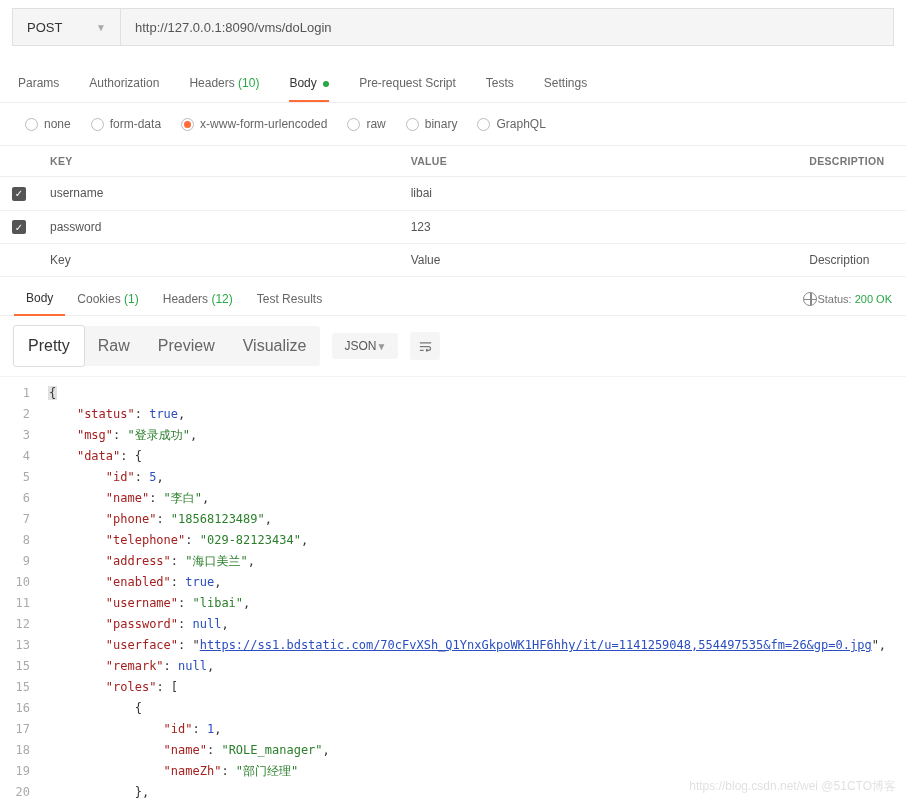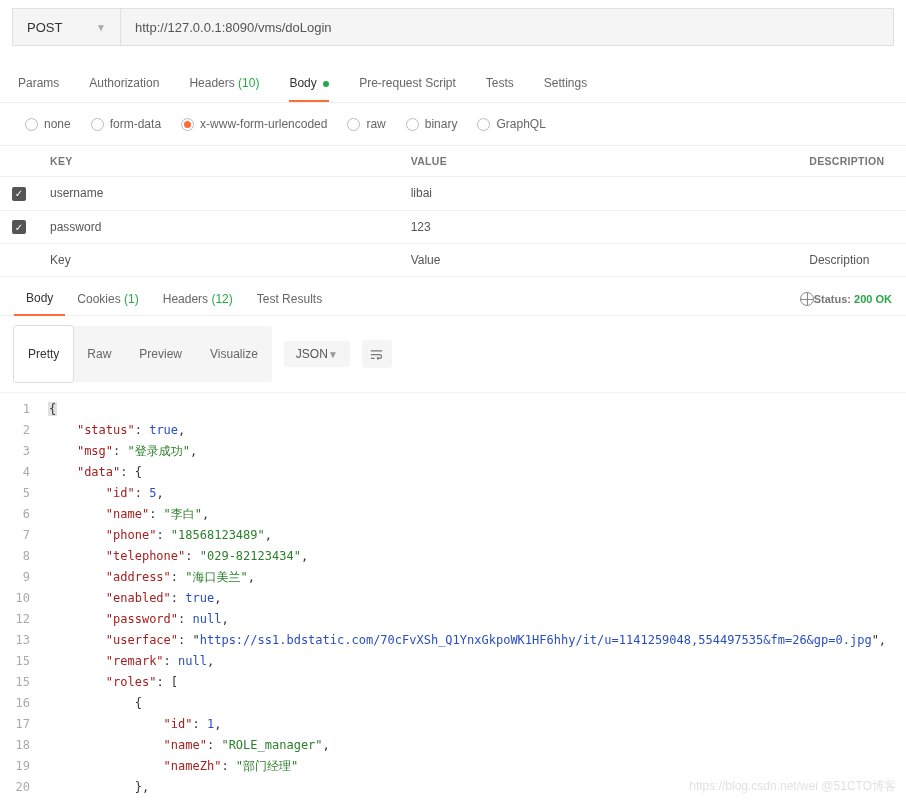--- a/index.html
+++ b/index.html
@@ -140,21 +140,20 @@
   }
   .resp-tab .count { color: #28a745; }
   .status-area {
     margin-left: auto;
     display: flex;
     align-items: center;
     gap: 0;
     padding-bottom: 8px;
     font-size: 11px;
     color: #777;
-    font-weight: bold;
   }
   .globe-icon {
     width: 14px; height: 14px;
     border: 1.2px solid #888;
     border-radius: 50%;
     position: relative;
   }
   .globe-icon::before {
     content: "";
     position: absolute;
@@ -178,24 +177,24 @@
     padding: 10px 14px;
     align-items: center;
     border-bottom: 1px solid #f3f3f3;
   }
   .fmt-tabs {
     display: flex;
     background: #f5f5f5;
     border-radius: 3px;
   }
   .fmt-tab {
-    padding: 21px 14px;
+    padding: 11px 14px;
     cursor: pointer;
     color: #666;
-    font-size: 12px;
+    font-size: 16px;
   }
   .fmt-tab.active {
     background: #fff;
     border: 1px solid #ddd;
     border-radius: 3px;
     margin: -1px;
     color: #333;
   }
   .json-select {
     padding: 6px 12px;
@@ -231,21 +230,21 @@
     flex-shrink: 0;
   }
   .code-content { flex: 1; }
   .indent { display: inline-block; }
   .k { color: #a52020; }
   .s { color: #2a7f2a; }
   .n { color: #2a4ec0; }
   .b { color: #2a4ec0; }
   .nul { color: #2a4ec0; }
   .p { color: #333; }
-  .url-val { color: #2a4ec0; }
+  .url-val { color: #2a4ec0; text-decoration: underline; }
   .brace-hl { background: #e0e0e0; padding: 0 1px; }
   .watermark {
     position: fixed;
     right: 10px;
     bottom: 6px;
     color: rgba(0,0,0,0.13);
     font-size: 12px;
     pointer-events: none;
   }
 </style>
@@ -376,20 +375,21 @@
     <div class="code-line"><span class="lineno">1</span><span class="code-content"><span class="indent"></span><span class="p brace-hl">{</span></span></div>
     <div class="code-line"><span class="lineno">2</span><span class="code-content"><span class="indent">    </span><span class="k">"status"</span><span class="p">: </span><span class="b">true</span><span class="p">,</span></span></div>
     <div class="code-line"><span class="lineno">3</span><span class="code-content"><span class="indent">    </span><span class="k">"msg"</span><span class="p">: </span><span class="s">"登录成功"</span><span class="p">,</span></span></div>
     <div class="code-line"><span class="lineno">4</span><span class="code-content"><span class="indent">    </span><span class="k">"data"</span><span class="p">: {</span></span></div>
     <div class="code-line"><span class="lineno">5</span><span class="code-content"><span class="indent">        </span><span class="k">"id"</span><span class="p">: </span><span class="n">5</span><span class="p">,</span></span></div>
     <div class="code-line"><span class="lineno">6</span><span class="code-content"><span class="indent">        </span><span class="k">"name"</span><span class="p">: </span><span class="s">"李白"</span><span class="p">,</span></span></div>
     <div class="code-line"><span class="lineno">7</span><span class="code-content"><span class="indent">        </span><span class="k">"phone"</span><span class="p">: </span><span class="s">"18568123489"</span><span class="p">,</span></span></div>
     <div class="code-line"><span class="lineno">8</span><span class="code-content"><span class="indent">        </span><span class="k">"telephone"</span><span class="p">: </span><span class="s">"029-82123434"</span><span class="p">,</span></span></div>
     <div class="code-line"><span class="lineno">9</span><span class="code-content"><span class="indent">        </span><span class="k">"address"</span><span class="p">: </span><span class="s">"海口美兰"</span><span class="p">,</span></span></div>
     <div class="code-line"><span class="lineno">10</span><span class="code-content"><span class="indent">        </span><span class="k">"enabled"</span><span class="p">: </span><span class="b">true</span><span class="p">,</span></span></div>
+    <div class="code-line"><span class="lineno">11</span><span class="code-content"><span class="indent">        </span><span class="k">"username"</span><span class="p">: </span><span class="s">"libai"</span><span class="p">,</span></span></div>
     <div class="code-line"><span class="lineno">12</span><span class="code-content"><span class="indent">        </span><span class="k">"password"</span><span class="p">: </span><span class="nul">null</span><span class="p">,</span></span></div>
     <div class="code-line"><span class="lineno">13</span><span class="code-content"><span class="indent">        </span><span class="k">"userface"</span><span class="p">: </span><span class="p">"</span><span class="url-val">https://ss1.bdstatic.com/70cFvXSh_Q1YnxGkpoWK1HF6hhy/it/u=1141259048,554497535&amp;fm=26&amp;gp=0.jpg</span><span class="p">"</span><span class="p">,</span></span></div>
     <div class="code-line"><span class="lineno">15</span><span class="code-content"><span class="indent">        </span><span class="k">"remark"</span><span class="p">: </span><span class="nul">null</span><span class="p">,</span></span></div>
     <div class="code-line"><span class="lineno">15</span><span class="code-content"><span class="indent">        </span><span class="k">"roles"</span><span class="p">: [</span></span></div>
     <div class="code-line"><span class="lineno">16</span><span class="code-content"><span class="indent">            </span><span class="p">{</span></span></div>
     <div class="code-line"><span class="lineno">17</span><span class="code-content"><span class="indent">                </span><span class="k">"id"</span><span class="p">: </span><span class="n">1</span><span class="p">,</span></span></div>
     <div class="code-line"><span class="lineno">18</span><span class="code-content"><span class="indent">                </span><span class="k">"name"</span><span class="p">: </span><span class="s">"ROLE_manager"</span><span class="p">,</span></span></div>
     <div class="code-line"><span class="lineno">19</span><span class="code-content"><span class="indent">                </span><span class="k">"nameZh"</span><span class="p">: </span><span class="s">"部门经理"</span></span></div>
     <div class="code-line"><span class="lineno">20</span><span class="code-content"><span class="indent">            </span><span class="p">},</span></span></div>
     <div class="code-line"><span class="lineno">21</span><span class="code-content"><span class="indent">            </span><span class="p">{</span></span></div>

